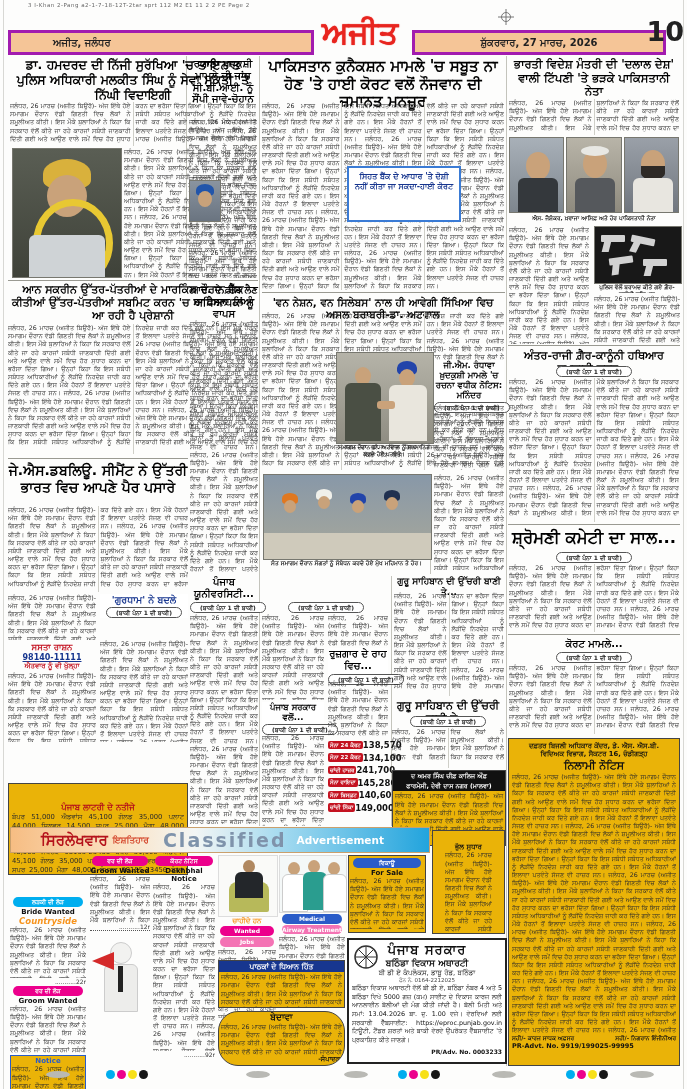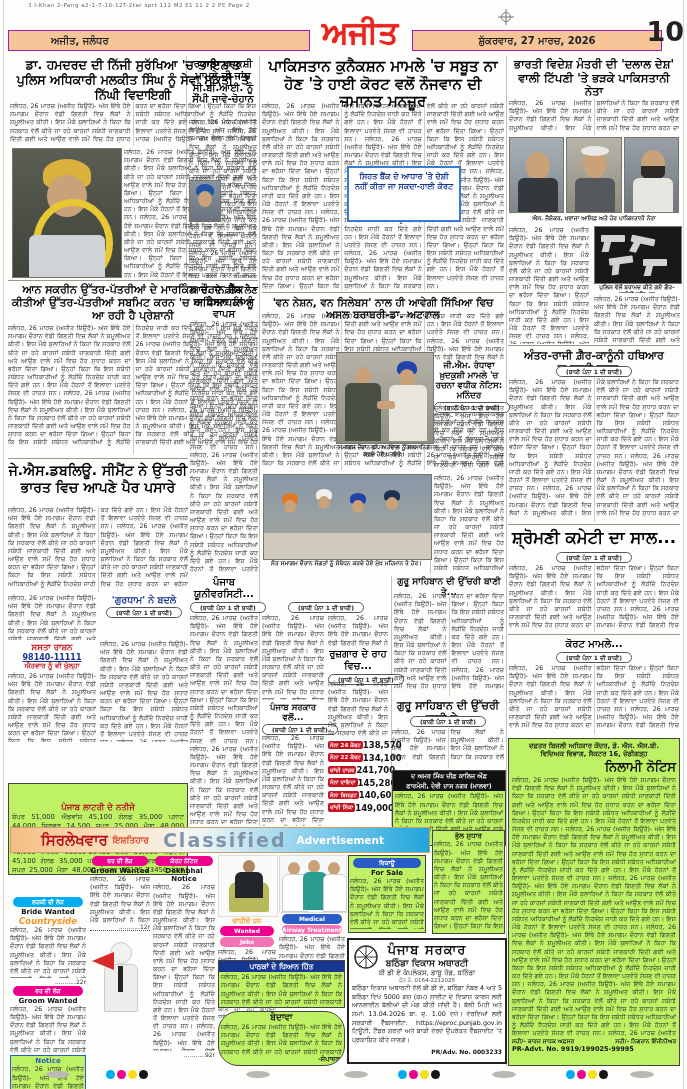--- a/index.html
+++ b/index.html
@@ -2,21 +2,21 @@
 <html><head>
 <meta charset="utf-8">
 <style>
   html,body{margin:0;padding:0;background:#e9e9e9;}
   .page{position:relative;width:687px;height:1089px;background:#fdfdfc;margin:0 auto;
         font-family:"DejaVu Sans",sans-serif;color:#111;overflow:hidden;
         box-shadow:0 0 4px rgba(0,0,0,.4);}
   .abs{position:absolute;}
   .edge{position:absolute;top:0;bottom:0;width:1px;background:#d8d8d4;}
   .printline{font-size:5.5px;color:#666;letter-spacing:.5px;white-space:nowrap;}
-  .band{background:#f5c597;border:1px solid #a21caf;display:flex;align-items:center;}
+  .band{background:#f5c597;border:3px solid #a21caf;display:flex;align-items:center;}
   .band .t{font-size:10px;font-weight:bold;color:#222;}
   .masthead{font-size:31px;font-weight:900;color:#e8251f;text-align:center;line-height:1;
             text-shadow:0 0 1px #e8251f;}
   .pageno{font-size:27px;font-weight:900;color:#222;text-align:right;}
   .hl{font-weight:900;color:#000;text-align:center;line-height:1.18;}
   .greek{font-size:6.3px;line-height:1.3;text-align:justify;color:#2a2a2a;overflow:hidden;}
   .cols2{column-count:2;column-gap:5px;column-rule:1px solid #cfcfc8;}
   .cols3{column-count:3;column-gap:5px;column-rule:1px solid #cfcfc8;}
   .oval{display:block;margin:2px auto 0;width:max-content;max-width:96%;border:1px solid #555;
         border-radius:9px;font-size:6px;font-weight:bold;padding:0 9px;background:#fff;
@@ -30,21 +30,21 @@
   .chip{display:block;width:92%;margin:1px auto;border-radius:7px;color:#fff;font-weight:bold;
         font-size:6px;text-align:center;line-height:1.6;}
   .chip.cyan{background:#00aeef;} .chip.mag{background:#ec008c;} .chip.blue{background:#2a5cc8;}
   .chip.pink{background:#f473b4;}
   .adttl{font-size:7px;font-weight:900;text-align:center;line-height:1.2;}
   .script{font-size:8.5px;font-weight:bold;font-style:italic;color:#f7941d;text-align:center;}
   .pricetag{font-size:6px;text-align:right;color:#333;}
   .ratechip{background:#c41220;color:#fff;font-size:5.5px;font-weight:bold;border-radius:2px;
             padding:0 2px;line-height:1.6;white-space:nowrap;}
   .rateval{font-size:8.5px;font-weight:900;color:#111;}
-  .noticebox{border:1px solid #444;background:#bef264;overflow:hidden;}
+  .noticebox{border:1px solid #444;background:#eab308;overflow:hidden;}
   .blackbar{background:#111;color:#fff;font-size:6.3px;font-weight:bold;text-align:center;line-height:1.3;padding:1px;}
   .face{position:absolute;border-radius:50%;background:#c9a27a;}
   .turb{position:absolute;border-radius:50% 50% 30% 30%;}
   .torso{position:absolute;border-radius:6px 6px 0 0;}
   .dot{position:absolute;width:9px;height:9px;border-radius:50%;}
   .ell{position:absolute;width:24px;height:7px;border-radius:50%;background:#b9b9b4;}
   .gun{position:absolute;width:24px;height:7px;background:#d2d2d2;border-radius:1px;}
   .gun:after{content:"";position:absolute;left:2px;top:6px;width:7px;height:11px;background:#d2d2d2;transform:skewX(-14deg);}
   .banner{background:linear-gradient(90deg,#f6bd83 0%,#fbe3c4 26%,#f3f6f5 44%,#9fd8ef 66%,#22a4dd 100%);
           display:flex;align-items:center;border:1px solid #caa06c;}
@@ -149,21 +149,21 @@
 
   <div class="abs hl" style="left:509px;top:638px;width:170px;height:11px;font-size:10px;">ਕੋਰਟ ਮਾਮਲੇ...</div>
   <div class="abs" style="left:509px;top:650px;width:170px;">
       <span class="oval">(ਬਾਕੀ ਪੰਨਾ 1 ਦੀ ਬਾਕੀ)</span>
     </div>
   <div class="abs greek cols2" style="left:509px;top:664px;width:170px;height:70px;">ਜਲੰਧਰ, 26 ਮਾਰਚ (ਅਜੀਤ ਬਿਊਰੋ)- ਅੱਜ ਇੱਥੇ ਹੋਏ ਸਮਾਗਮ ਦੌਰਾਨ ਵੱਡੀ ਗਿਣਤੀ ਵਿਚ ਲੋਕਾਂ ਨੇ ਸ਼ਮੂਲੀਅਤ ਕੀਤੀ। ਇਸ ਮੌਕੇ ਬੁਲਾਰਿਆਂ ਨੇ ਕਿਹਾ ਕਿ ਸਰਕਾਰ ਵੱਲੋਂ ਕੀਤੇ ਜਾ ਰਹੇ ਕਾਰਜਾਂ ਸਬੰਧੀ ਜਾਣਕਾਰੀ ਦਿੱਤੀ ਗਈ ਅਤੇ ਆਉਣ ਵਾਲੇ ਸਮੇਂ ਵਿਚ ਹੋਰ ਸੁਧਾਰ ਕਰਨ ਦਾ ਭਰੋਸਾ ਦਿੱਤਾ ਗਿਆ। ਉਨ੍ਹਾਂ ਕਿਹਾ ਕਿ ਇਸ ਸਬੰਧੀ ਸਬੰਧਤ ਅਧਿਕਾਰੀਆਂ ਨੂੰ ਲੋੜੀਂਦੇ ਨਿਰਦੇਸ਼ ਜਾਰੀ ਕਰ ਦਿੱਤੇ ਗਏ ਹਨ। ਇਸ ਮੌਕੇ ਹੋਰਨਾਂ ਤੋਂ ਇਲਾਵਾ ਪਤਵੰਤੇ ਸੱਜਣ ਵੀ ਹਾਜ਼ਰ ਸਨ। ਜਲੰਧਰ, 26 ਮਾਰਚ (ਅਜੀਤ ਬਿਊਰੋ)- ਅੱਜ ਇੱਥੇ ਹੋਏ ਸਮਾਗਮ ਦੌਰਾਨ ਵੱਡੀ ਗਿਣਤੀ ਵਿਚ ਲੋਕਾਂ ਨੇ ਸ਼ਮੂਲੀਅਤ ਕੀਤੀ। ਇਸ ਮੌਕੇ ਬੁਲਾਰਿਆਂ ਨੇ ਕਿਹਾ ਕਿ ਸਰਕਾਰ ਵੱਲੋਂ ਕੀਤੇ ਜਾ ਰਹੇ ਕਾਰਜਾਂ ਸਬੰਧੀ ਜਾਣਕਾਰੀ ਦਿੱਤੀ ਗਈ ਅਤੇ ਆਉਣ ਵਾਲੇ ਸਮੇਂ ਵਿਚ ਹੋਰ ਸੁਧਾਰ ਕਰਨ ਦਾ ਭਰੋਸਾ ਦਿੱਤਾ ਗਿਆ। ਉਨ੍ਹਾਂ ਕਿਹਾ ਕਿ ਇਸ ਸਬੰਧੀ ਸਬੰਧਤ ਅਧਿਕਾਰੀਆਂ ਨੂੰ ਲੋੜੀਂਦੇ ਨਿਰਦੇਸ਼ ਜਾਰੀ ਕਰ ਦਿੱਤੇ ਗਏ ਹਨ। ਇਸ ਮੌਕੇ ਹੋਰਨਾਂ ਤੋਂ ਇਲਾਵਾ ਪਤਵੰਤੇ ਸੱਜਣ ਵੀ ਹਾਜ਼ਰ ਸਨ। </div>
 
   <div class="abs noticebox" style="left:508px;top:738px;width:172px;height:328px;padding:3px;box-sizing:border-box;">
     <div style="font-size:6.8px;font-weight:bold;text-align:center;">ਦਫ਼ਤਰ ਬਿਜਲੀ ਅਧਿਕਾਰ ਕੇਂਦਰ, ਡੇ. ਐਸ. ਐਸ.ਬੀ.</div>
     <div style="font-size:6.8px;font-weight:bold;text-align:center;">ਵਿਦਿਅਕ ਵਿਭਾਗ, ਸੈਕਟਰ 16, ਚੰਡੀਗੜ੍ਹ</div>
-    <div style="font-size:13px;font-weight:900;text-align:right;margin:1px 0;">ਨਿਲਾਮੀ ਨੋਟਿਸ</div>
+    <div style="font-size:11px;font-weight:900;text-align:center;margin:1px 0;">ਨਿਲਾਮੀ ਨੋਟਿਸ</div>
     <div class="greek" style="height:262px;">ਜਲੰਧਰ, 26 ਮਾਰਚ (ਅਜੀਤ ਬਿਊਰੋ)- ਅੱਜ ਇੱਥੇ ਹੋਏ ਸਮਾਗਮ ਦੌਰਾਨ ਵੱਡੀ ਗਿਣਤੀ ਵਿਚ ਲੋਕਾਂ ਨੇ ਸ਼ਮੂਲੀਅਤ ਕੀਤੀ। ਇਸ ਮੌਕੇ ਬੁਲਾਰਿਆਂ ਨੇ ਕਿਹਾ ਕਿ ਸਰਕਾਰ ਵੱਲੋਂ ਕੀਤੇ ਜਾ ਰਹੇ ਕਾਰਜਾਂ ਸਬੰਧੀ ਜਾਣਕਾਰੀ ਦਿੱਤੀ ਗਈ ਅਤੇ ਆਉਣ ਵਾਲੇ ਸਮੇਂ ਵਿਚ ਹੋਰ ਸੁਧਾਰ ਕਰਨ ਦਾ ਭਰੋਸਾ ਦਿੱਤਾ ਗਿਆ। ਉਨ੍ਹਾਂ ਕਿਹਾ ਕਿ ਇਸ ਸਬੰਧੀ ਸਬੰਧਤ ਅਧਿਕਾਰੀਆਂ ਨੂੰ ਲੋੜੀਂਦੇ ਨਿਰਦੇਸ਼ ਜਾਰੀ ਕਰ ਦਿੱਤੇ ਗਏ ਹਨ। ਇਸ ਮੌਕੇ ਹੋਰਨਾਂ ਤੋਂ ਇਲਾਵਾ ਪਤਵੰਤੇ ਸੱਜਣ ਵੀ ਹਾਜ਼ਰ ਸਨ। ਜਲੰਧਰ, 26 ਮਾਰਚ (ਅਜੀਤ ਬਿਊਰੋ)- ਅੱਜ ਇੱਥੇ ਹੋਏ ਸਮਾਗਮ ਦੌਰਾਨ ਵੱਡੀ ਗਿਣਤੀ ਵਿਚ ਲੋਕਾਂ ਨੇ ਸ਼ਮੂਲੀਅਤ ਕੀਤੀ। ਇਸ ਮੌਕੇ ਬੁਲਾਰਿਆਂ ਨੇ ਕਿਹਾ ਕਿ ਸਰਕਾਰ ਵੱਲੋਂ ਕੀਤੇ ਜਾ ਰਹੇ ਕਾਰਜਾਂ ਸਬੰਧੀ ਜਾਣਕਾਰੀ ਦਿੱਤੀ ਗਈ ਅਤੇ ਆਉਣ ਵਾਲੇ ਸਮੇਂ ਵਿਚ ਹੋਰ ਸੁਧਾਰ ਕਰਨ ਦਾ ਭਰੋਸਾ ਦਿੱਤਾ ਗਿਆ। ਉਨ੍ਹਾਂ ਕਿਹਾ ਕਿ ਇਸ ਸਬੰਧੀ ਸਬੰਧਤ ਅਧਿਕਾਰੀਆਂ ਨੂੰ ਲੋੜੀਂਦੇ ਨਿਰਦੇਸ਼ ਜਾਰੀ ਕਰ ਦਿੱਤੇ ਗਏ ਹਨ। ਇਸ ਮੌਕੇ ਹੋਰਨਾਂ ਤੋਂ ਇਲਾਵਾ ਪਤਵੰਤੇ ਸੱਜਣ ਵੀ ਹਾਜ਼ਰ ਸਨ। ਜਲੰਧਰ, 26 ਮਾਰਚ (ਅਜੀਤ ਬਿਊਰੋ)- ਅੱਜ ਇੱਥੇ ਹੋਏ ਸਮਾਗਮ ਦੌਰਾਨ ਵੱਡੀ ਗਿਣਤੀ ਵਿਚ ਲੋਕਾਂ ਨੇ ਸ਼ਮੂਲੀਅਤ ਕੀਤੀ। ਇਸ ਮੌਕੇ ਬੁਲਾਰਿਆਂ ਨੇ ਕਿਹਾ ਕਿ ਸਰਕਾਰ ਵੱਲੋਂ ਕੀਤੇ ਜਾ ਰਹੇ ਕਾਰਜਾਂ ਸਬੰਧੀ ਜਾਣਕਾਰੀ ਦਿੱਤੀ ਗਈ ਅਤੇ ਆਉਣ ਵਾਲੇ ਸਮੇਂ ਵਿਚ ਹੋਰ ਸੁਧਾਰ ਕਰਨ ਦਾ ਭਰੋਸਾ ਦਿੱਤਾ ਗਿਆ। ਉਨ੍ਹਾਂ ਕਿਹਾ ਕਿ ਇਸ ਸਬੰਧੀ ਸਬੰਧਤ ਅਧਿਕਾਰੀਆਂ ਨੂੰ ਲੋੜੀਂਦੇ ਨਿਰਦੇਸ਼ ਜਾਰੀ ਕਰ ਦਿੱਤੇ ਗਏ ਹਨ। ਇਸ ਮੌਕੇ ਹੋਰਨਾਂ ਤੋਂ ਇਲਾਵਾ ਪਤਵੰਤੇ ਸੱਜਣ ਵੀ ਹਾਜ਼ਰ ਸਨ। ਜਲੰਧਰ, 26 ਮਾਰਚ (ਅਜੀਤ ਬਿਊਰੋ)- ਅੱਜ ਇੱਥੇ ਹੋਏ ਸਮਾਗਮ ਦੌਰਾਨ ਵੱਡੀ ਗਿਣਤੀ ਵਿਚ ਲੋਕਾਂ ਨੇ ਸ਼ਮੂਲੀਅਤ ਕੀਤੀ। ਇਸ ਮੌਕੇ ਬੁਲਾਰਿਆਂ ਨੇ ਕਿਹਾ ਕਿ ਸਰਕਾਰ ਵੱਲੋਂ ਕੀਤੇ ਜਾ ਰਹੇ ਕਾਰਜਾਂ ਸਬੰਧੀ ਜਾਣਕਾਰੀ ਦਿੱਤੀ ਗਈ ਅਤੇ ਆਉਣ ਵਾਲੇ ਸਮੇਂ ਵਿਚ ਹੋਰ ਸੁਧਾਰ ਕਰਨ ਦਾ ਭਰੋਸਾ ਦਿੱਤਾ ਗਿਆ। ਉਨ੍ਹਾਂ ਕਿਹਾ ਕਿ ਇਸ ਸਬੰਧੀ ਸਬੰਧਤ ਅਧਿਕਾਰੀਆਂ ਨੂੰ ਲੋੜੀਂਦੇ ਨਿਰਦੇਸ਼ ਜਾਰੀ ਕਰ ਦਿੱਤੇ ਗਏ ਹਨ। ਇਸ ਮੌਕੇ ਹੋਰਨਾਂ ਤੋਂ ਇਲਾਵਾ ਪਤਵੰਤੇ ਸੱਜਣ ਵੀ ਹਾਜ਼ਰ ਸਨ। ਜਲੰਧਰ, 26 ਮਾਰਚ (ਅਜੀਤ ਬਿਊਰੋ)- ਅੱਜ ਇੱਥੇ ਹੋਏ ਸਮਾਗਮ ਦੌਰਾਨ ਵੱਡੀ ਗਿਣਤੀ ਵਿਚ ਲੋਕਾਂ ਨੇ ਸ਼ਮੂਲੀਅਤ ਕੀਤੀ। ਇਸ ਮੌਕੇ ਬੁਲਾਰਿਆਂ ਨੇ ਕਿਹਾ ਕਿ ਸਰਕਾਰ ਵੱਲੋਂ ਕੀਤੇ ਜਾ ਰਹੇ ਕਾਰਜਾਂ ਸਬੰਧੀ ਜਾਣਕਾਰੀ ਦਿੱਤੀ ਗਈ ਅਤੇ ਆਉਣ ਵਾਲੇ ਸਮੇਂ ਵਿਚ ਹੋਰ ਸੁਧਾਰ ਕਰਨ ਦਾ ਭਰੋਸਾ ਦਿੱਤਾ ਗਿਆ। ਉਨ੍ਹਾਂ ਕਿਹਾ ਕਿ ਇਸ ਸਬੰਧੀ ਸਬੰਧਤ ਅਧਿਕਾਰੀਆਂ ਨੂੰ ਲੋੜੀਂਦੇ ਨਿਰਦੇਸ਼ ਜਾਰੀ ਕਰ ਦਿੱਤੇ ਗਏ ਹਨ। ਇਸ ਮੌਕੇ ਹੋਰਨਾਂ ਤੋਂ ਇਲਾਵਾ ਪਤਵੰਤੇ ਸੱਜਣ ਵੀ ਹਾਜ਼ਰ ਸਨ। ਜਲੰਧਰ, 26 ਮਾਰਚ (ਅਜੀਤ ਬਿਊਰੋ)- ਅੱਜ ਇੱਥੇ ਹੋਏ ਸਮਾਗਮ ਦੌਰਾਨ ਵੱਡੀ ਗਿਣਤੀ ਵਿਚ ਲੋਕਾਂ ਨੇ ਸ਼ਮੂਲੀਅਤ ਕੀਤੀ। ਇਸ ਮੌਕੇ ਬੁਲਾਰਿਆਂ ਨੇ ਕਿਹਾ ਕਿ ਸਰਕਾਰ ਵੱਲੋਂ ਕੀਤੇ ਜਾ ਰਹੇ ਕਾਰਜਾਂ ਸਬੰਧੀ ਜਾਣਕਾਰੀ ਦਿੱਤੀ ਗਈ ਅਤੇ ਆਉਣ ਵਾਲੇ ਸਮੇਂ ਵਿਚ ਹੋਰ ਸੁਧਾਰ ਕਰਨ ਦਾ ਭਰੋਸਾ ਦਿੱਤਾ ਗਿਆ। ਉਨ੍ਹਾਂ ਕਿਹਾ ਕਿ ਇਸ ਸਬੰਧੀ ਸਬੰਧਤ ਅਧਿਕਾਰੀਆਂ ਨੂੰ ਲੋੜੀਂਦੇ ਨਿਰਦੇਸ਼ ਜਾਰੀ ਕਰ ਦਿੱਤੇ ਗਏ ਹਨ। ਇਸ ਮੌਕੇ ਹੋਰਨਾਂ ਤੋਂ ਇਲਾਵਾ ਪਤਵੰਤੇ ਸੱਜਣ ਵੀ ਹਾਜ਼ਰ ਸਨ। </div>
     <div style="display:flex;justify-content:space-between;font-size:5.8px;font-weight:bold;">
       <span>ਸਹੀ/- ਕਾਰਜ ਸਾਧਕ ਅਫ਼ਸਰ</span>
       <span>ਸਹੀ/- ਨਿਗਰਾਨ ਇੰਜੀਨੀਅਰ</span>
     </div>
     <div style="font-size:6.5px;font-weight:900;">PR-Advt. No. 9919/199025-99995</div>
   </div>
 
   <div class="abs hl" style="left:262px;top:296px;width:242px;height:13px;font-size:10.5px;">'ਵਨ ਨੇਸ਼ਨ, ਵਨ ਸਿਲੇਬਸ' ਨਾਲ ਹੀ ਆਵੇਗੀ ਸਿੱਖਿਆ ਵਿਚ ਅਸਲ ਬਰਾਬਰੀ-ਡਾ. ਅਟਵਾਲ</div>
   <div class="abs greek cols3" style="left:262px;top:312px;width:242px;height:158px;">ਜਲੰਧਰ, 26 ਮਾਰਚ (ਅਜੀਤ ਬਿਊਰੋ)- ਅੱਜ ਇੱਥੇ ਹੋਏ ਸਮਾਗਮ ਦੌਰਾਨ ਵੱਡੀ ਗਿਣਤੀ ਵਿਚ ਲੋਕਾਂ ਨੇ ਸ਼ਮੂਲੀਅਤ ਕੀਤੀ। ਇਸ ਮੌਕੇ ਬੁਲਾਰਿਆਂ ਨੇ ਕਿਹਾ ਕਿ ਸਰਕਾਰ ਵੱਲੋਂ ਕੀਤੇ ਜਾ ਰਹੇ ਕਾਰਜਾਂ ਸਬੰਧੀ ਜਾਣਕਾਰੀ ਦਿੱਤੀ ਗਈ ਅਤੇ ਆਉਣ ਵਾਲੇ ਸਮੇਂ ਵਿਚ ਹੋਰ ਸੁਧਾਰ ਕਰਨ ਦਾ ਭਰੋਸਾ ਦਿੱਤਾ ਗਿਆ। ਉਨ੍ਹਾਂ ਕਿਹਾ ਕਿ ਇਸ ਸਬੰਧੀ ਸਬੰਧਤ ਅਧਿਕਾਰੀਆਂ ਨੂੰ ਲੋੜੀਂਦੇ ਨਿਰਦੇਸ਼ ਜਾਰੀ ਕਰ ਦਿੱਤੇ ਗਏ ਹਨ। ਇਸ ਮੌਕੇ ਹੋਰਨਾਂ ਤੋਂ ਇਲਾਵਾ ਪਤਵੰਤੇ ਸੱਜਣ ਵੀ ਹਾਜ਼ਰ ਸਨ। ਜਲੰਧਰ, 26 ਮਾਰਚ (ਅਜੀਤ ਬਿਊਰੋ)- ਅੱਜ ਇੱਥੇ ਹੋਏ ਸਮਾਗਮ ਦੌਰਾਨ ਵੱਡੀ ਗਿਣਤੀ ਵਿਚ ਲੋਕਾਂ ਨੇ ਸ਼ਮੂਲੀਅਤ ਕੀਤੀ। ਇਸ ਮੌਕੇ ਬੁਲਾਰਿਆਂ ਨੇ ਕਿਹਾ ਕਿ ਸਰਕਾਰ ਵੱਲੋਂ ਕੀਤੇ ਜਾ ਰਹੇ ਕਾਰਜਾਂ ਸਬੰਧੀ ਜਾਣਕਾਰੀ ਦਿੱਤੀ ਗਈ ਅਤੇ ਆਉਣ ਵਾਲੇ ਸਮੇਂ ਵਿਚ ਹੋਰ ਸੁਧਾਰ ਕਰਨ ਦਾ ਭਰੋਸਾ ਦਿੱਤਾ ਗਿਆ। ਉਨ੍ਹਾਂ ਕਿਹਾ ਕਿ ਇਸ ਸਬੰਧੀ ਸਬੰਧਤ ਅਧਿਕਾਰੀਆਂ ਨੂੰ ਲੋੜੀਂਦੇ ਨਿਰਦੇਸ਼ ਜਾਰੀ ਕਰ ਦਿੱਤੇ ਗਏ ਹਨ। ਇਸ ਮੌਕੇ ਹੋਰਨਾਂ ਤੋਂ ਇਲਾਵਾ ਪਤਵੰਤੇ ਸੱਜਣ ਵੀ ਹਾਜ਼ਰ ਸਨ। ਜਲੰਧਰ, 26 ਮਾਰਚ (ਅਜੀਤ ਬਿਊਰੋ)- ਅੱਜ ਇੱਥੇ ਹੋਏ ਸਮਾਗਮ ਦੌਰਾਨ ਵੱਡੀ ਗਿਣਤੀ ਵਿਚ ਲੋਕਾਂ ਨੇ ਸ਼ਮੂਲੀਅਤ ਕੀਤੀ। ਇਸ ਮੌਕੇ ਬੁਲਾਰਿਆਂ ਨੇ ਕਿਹਾ ਕਿ ਸਰਕਾਰ ਵੱਲੋਂ ਕੀਤੇ ਜਾ ਰਹੇ ਕਾਰਜਾਂ ਸਬੰਧੀ ਜਾਣਕਾਰੀ ਦਿੱਤੀ ਗਈ ਅਤੇ ਆਉਣ ਵਾਲੇ ਸਮੇਂ ਵਿਚ ਹੋਰ ਸੁਧਾਰ ਕਰਨ ਦਾ ਭਰੋਸਾ ਦਿੱਤਾ ਗਿਆ। ਉਨ੍ਹਾਂ ਕਿਹਾ ਕਿ ਇਸ ਸਬੰਧੀ ਸਬੰਧਤ ਅਧਿਕਾਰੀਆਂ ਨੂੰ ਲੋੜੀਂਦੇ ਨਿਰਦੇਸ਼ ਜਾਰੀ ਕਰ ਦਿੱਤੇ ਗਏ ਹਨ। ਇਸ ਮੌਕੇ ਹੋਰਨਾਂ ਤੋਂ ਇਲਾਵਾ ਪਤਵੰਤੇ ਸੱਜਣ ਵੀ ਹਾਜ਼ਰ ਸਨ। ਜਲੰਧਰ, 26 ਮਾਰਚ (ਅਜੀਤ ਬਿਊਰੋ)- ਅੱਜ ਇੱਥੇ ਹੋਏ ਸਮਾਗਮ ਦੌਰਾਨ ਵੱਡੀ ਗਿਣਤੀ ਵਿਚ ਲੋਕਾਂ ਨੇ ਸ਼ਮੂਲੀਅਤ ਕੀਤੀ। ਇਸ ਮੌਕੇ ਬੁਲਾਰਿਆਂ ਨੇ ਕਿਹਾ ਕਿ ਸਰਕਾਰ ਵੱਲੋਂ ਕੀਤੇ ਜਾ ਰਹੇ ਕਾਰਜਾਂ ਸਬੰਧੀ ਜਾਣਕਾਰੀ ਦਿੱਤੀ ਗਈ ਅਤੇ ਆਉਣ ਵਾਲੇ ਸਮੇਂ ਵਿਚ ਹੋਰ ਸੁਧਾਰ ਕਰਨ ਦਾ ਭਰੋਸਾ ਦਿੱਤਾ ਗਿਆ। ਉਨ੍ਹਾਂ ਕਿਹਾ ਕਿ ਇਸ ਸਬੰਧੀ ਸਬੰਧਤ ਅਧਿਕਾਰੀਆਂ ਨੂੰ ਲੋੜੀਂਦੇ ਨਿਰਦੇਸ਼ ਜਾਰੀ ਕਰ ਦਿੱਤੇ ਗਏ ਹਨ। ਇਸ ਮੌਕੇ ਹੋਰਨਾਂ ਤੋਂ ਇਲਾਵਾ ਪਤਵੰਤੇ ਸੱਜਣ ਵੀ ਹਾਜ਼ਰ ਸਨ। ਜਲੰਧਰ, 26 ਮਾਰਚ (ਅਜੀਤ ਬਿਊਰੋ)- ਅੱਜ ਇੱਥੇ ਹੋਏ ਸਮਾਗਮ ਦੌਰਾਨ ਵੱਡੀ ਗਿਣਤੀ ਵਿਚ ਲੋਕਾਂ ਨੇ ਸ਼ਮੂਲੀਅਤ ਕੀਤੀ। ਇਸ ਮੌਕੇ ਬੁਲਾਰਿਆਂ ਨੇ ਕਿਹਾ ਕਿ ਸਰਕਾਰ ਵੱਲੋਂ ਕੀਤੇ ਜਾ ਰਹੇ ਕਾਰਜਾਂ ਸਬੰਧੀ ਜਾਣਕਾਰੀ ਦਿੱਤੀ ਗਈ ਅਤੇ ਆਉਣ ਵਾਲੇ ਸਮੇਂ ਵਿਚ ਹੋਰ ਸੁਧਾਰ ਕਰਨ ਦਾ ਭਰੋਸਾ ਦਿੱਤਾ ਗਿਆ। ਉਨ੍ਹਾਂ ਕਿਹਾ ਕਿ ਇਸ ਸਬੰਧੀ ਸਬੰਧਤ ਅਧਿਕਾਰੀਆਂ ਨੂੰ ਲੋੜੀਂਦੇ ਨਿਰਦੇਸ਼ ਜਾਰੀ ਕਰ ਦਿੱਤੇ ਗਏ ਹਨ। ਇਸ ਮੌਕੇ ਹੋਰਨਾਂ ਤੋਂ ਇਲਾਵਾ ਪਤਵੰਤੇ ਸੱਜਣ ਵੀ ਹਾਜ਼ਰ ਸਨ। </div>
@@ -351,21 +351,21 @@
     <span class="chip pink">Airway Treatment</span>
     <div class="greek" style="height:68px;">ਜਲੰਧਰ, 26 ਮਾਰਚ (ਅਜੀਤ ਬਿਊਰੋ)- ਅੱਜ ਇੱਥੇ ਹੋਏ ਸਮਾਗਮ ਦੌਰਾਨ ਵੱਡੀ ਗਿਣਤੀ ਵਿਚ ਲੋਕਾਂ ਨੇ ਸ਼ਮੂਲੀਅਤ ਕੀਤੀ। ਇਸ ਮੌਕੇ ਬੁਲਾਰਿਆਂ ਨੇ ਕਿਹਾ ਕਿ ਸਰਕਾਰ ਵੱਲੋਂ ਕੀਤੇ ਜਾ ਰਹੇ ਕਾਰਜਾਂ ਸਬੰਧੀ ਜਾਣਕਾਰੀ ਦਿੱਤੀ ਗਈ ਅਤੇ ਆਉਣ ਵਾਲੇ ਸਮੇਂ ਵਿਚ ਹੋਰ ਸੁਧਾਰ ਕਰਨ ਦਾ ਭਰੋਸਾ ਦਿੱਤਾ ਗਿਆ। ਉਨ੍ਹਾਂ ਕਿਹਾ ਕਿ ਇਸ ਸਬੰਧੀ ਸਬੰਧਤ ਅਧਿਕਾਰੀਆਂ ਨੂੰ ਲੋੜੀਂਦੇ ਨਿਰਦੇਸ਼ ਜਾਰੀ ਕਰ ਦਿੱਤੇ ਗਏ ਹਨ। ਇਸ ਮੌਕੇ ਹੋਰਨਾਂ ਤੋਂ ਇਲਾਵਾ ਪਤਵੰਤੇ ਸੱਜਣ ਵੀ ਹਾਜ਼ਰ ਸਨ। </div>
   </div>
 
   <div class="abs noticebox" style="left:348px;top:855px;width:78px;height:78px;padding:1px;box-sizing:border-box;">
     <span class="chip blue">ਵਿਕਾਊ</span>
     <div class="adttl">For Sale</div>
     <div class="greek" style="height:52px;">ਜਲੰਧਰ, 26 ਮਾਰਚ (ਅਜੀਤ ਬਿਊਰੋ)- ਅੱਜ ਇੱਥੇ ਹੋਏ ਸਮਾਗਮ ਦੌਰਾਨ ਵੱਡੀ ਗਿਣਤੀ ਵਿਚ ਲੋਕਾਂ ਨੇ ਸ਼ਮੂਲੀਅਤ ਕੀਤੀ। ਇਸ ਮੌਕੇ ਬੁਲਾਰਿਆਂ ਨੇ ਕਿਹਾ ਕਿ ਸਰਕਾਰ ਵੱਲੋਂ ਕੀਤੇ ਜਾ ਰਹੇ ਕਾਰਜਾਂ ਸਬੰਧੀ ਜਾਣਕਾਰੀ ਦਿੱਤੀ ਗਈ ਅਤੇ ਆਉਣ ਵਾਲੇ ਸਮੇਂ ਵਿਚ ਹੋਰ ਸੁਧਾਰ ਕਰਨ ਦਾ ਭਰੋਸਾ ਦਿੱਤਾ ਗਿਆ। ਉਨ੍ਹਾਂ ਕਿਹਾ ਕਿ ਇਸ ਸਬੰਧੀ ਸਬੰਧਤ ਅਧਿਕਾਰੀਆਂ ਨੂੰ ਲੋੜੀਂਦੇ ਨਿਰਦੇਸ਼ ਜਾਰੀ ਕਰ ਦਿੱਤੇ ਗਏ ਹਨ। ਇਸ ਮੌਕੇ ਹੋਰਨਾਂ ਤੋਂ ਇਲਾਵਾ ਪਤਵੰਤੇ ਸੱਜਣ ਵੀ ਹਾਜ਼ਰ ਸਨ। </div>
   </div>
 
-  <div class="abs noticebox" style="left:432px;top:830px;width:73px;height:104px;padding:1px;box-sizing:border-box;">
+  <div class="abs noticebox" style="left:432px;top:830px;width:73px;height:104px;padding:12px;box-sizing:border-box;">
     <div class="adttl">ਭੁੱਲ ਸੁਧਾਰ</div>
     <div class="greek" style="height:90px;">ਜਲੰਧਰ, 26 ਮਾਰਚ (ਅਜੀਤ ਬਿਊਰੋ)- ਅੱਜ ਇੱਥੇ ਹੋਏ ਸਮਾਗਮ ਦੌਰਾਨ ਵੱਡੀ ਗਿਣਤੀ ਵਿਚ ਲੋਕਾਂ ਨੇ ਸ਼ਮੂਲੀਅਤ ਕੀਤੀ। ਇਸ ਮੌਕੇ ਬੁਲਾਰਿਆਂ ਨੇ ਕਿਹਾ ਕਿ ਸਰਕਾਰ ਵੱਲੋਂ ਕੀਤੇ ਜਾ ਰਹੇ ਕਾਰਜਾਂ ਸਬੰਧੀ ਜਾਣਕਾਰੀ ਦਿੱਤੀ ਗਈ ਅਤੇ ਆਉਣ ਵਾਲੇ ਸਮੇਂ ਵਿਚ ਹੋਰ ਸੁਧਾਰ ਕਰਨ ਦਾ ਭਰੋਸਾ ਦਿੱਤਾ ਗਿਆ। ਉਨ੍ਹਾਂ ਕਿਹਾ ਕਿ ਇਸ ਸਬੰਧੀ ਸਬੰਧਤ ਅਧਿਕਾਰੀਆਂ ਨੂੰ ਲੋੜੀਂਦੇ ਨਿਰਦੇਸ਼ ਜਾਰੀ ਕਰ ਦਿੱਤੇ ਗਏ ਹਨ। ਇਸ ਮੌਕੇ ਹੋਰਨਾਂ ਤੋਂ ਇਲਾਵਾ ਪਤਵੰਤੇ ਸੱਜਣ ਵੀ ਹਾਜ਼ਰ ਸਨ। ਜਲੰਧਰ, 26 ਮਾਰਚ (ਅਜੀਤ ਬਿਊਰੋ)- ਅੱਜ ਇੱਥੇ ਹੋਏ ਸਮਾਗਮ ਦੌਰਾਨ ਵੱਡੀ ਗਿਣਤੀ ਵਿਚ ਲੋਕਾਂ ਨੇ ਸ਼ਮੂਲੀਅਤ ਕੀਤੀ। ਇਸ ਮੌਕੇ ਬੁਲਾਰਿਆਂ ਨੇ ਕਿਹਾ ਕਿ ਸਰਕਾਰ ਵੱਲੋਂ ਕੀਤੇ ਜਾ ਰਹੇ ਕਾਰਜਾਂ ਸਬੰਧੀ ਜਾਣਕਾਰੀ ਦਿੱਤੀ ਗਈ ਅਤੇ ਆਉਣ ਵਾਲੇ ਸਮੇਂ ਵਿਚ ਹੋਰ ਸੁਧਾਰ ਕਰਨ ਦਾ ਭਰੋਸਾ ਦਿੱਤਾ ਗਿਆ। ਉਨ੍ਹਾਂ ਕਿਹਾ ਕਿ ਇਸ ਸਬੰਧੀ ਸਬੰਧਤ ਅਧਿਕਾਰੀਆਂ ਨੂੰ ਲੋੜੀਂਦੇ ਨਿਰਦੇਸ਼ ਜਾਰੀ ਕਰ ਦਿੱਤੇ ਗਏ ਹਨ। ਇਸ ਮੌਕੇ ਹੋਰਨਾਂ ਤੋਂ ਇਲਾਵਾ ਪਤਵੰਤੇ ਸੱਜਣ ਵੀ ਹਾਜ਼ਰ ਸਨ। </div>
   </div>
 
   <div class="abs noticebox" style="left:218px;top:960px;width:127px;height:48px;box-sizing:border-box;">
     <div style="background:#17368f;color:#fff;font-size:7.5px;font-weight:bold;text-align:center;line-height:1.5;">ਪਾਠਕਾਂ ਦੇ ਧਿਆਨ ਹਿੱਤ</div>
     <div class="greek" style="height:34px;padding:1px 2px;">ਜਲੰਧਰ, 26 ਮਾਰਚ (ਅਜੀਤ ਬਿਊਰੋ)- ਅੱਜ ਇੱਥੇ ਹੋਏ ਸਮਾਗਮ ਦੌਰਾਨ ਵੱਡੀ ਗਿਣਤੀ ਵਿਚ ਲੋਕਾਂ ਨੇ ਸ਼ਮੂਲੀਅਤ ਕੀਤੀ। ਇਸ ਮੌਕੇ ਬੁਲਾਰਿਆਂ ਨੇ ਕਿਹਾ ਕਿ ਸਰਕਾਰ ਵੱਲੋਂ ਕੀਤੇ ਜਾ ਰਹੇ ਕਾਰਜਾਂ ਸਬੰਧੀ ਜਾਣਕਾਰੀ ਦਿੱਤੀ ਗਈ ਅਤੇ ਆਉਣ ਵਾਲੇ ਸਮੇਂ ਵਿਚ ਹੋਰ ਸੁਧਾਰ ਕਰਨ ਦਾ ਭਰੋਸਾ ਦਿੱਤਾ ਗਿਆ। ਉਨ੍ਹਾਂ ਕਿਹਾ ਕਿ ਇਸ ਸਬੰਧੀ ਸਬੰਧਤ ਅਧਿਕਾਰੀਆਂ ਨੂੰ ਲੋੜੀਂਦੇ ਨਿਰਦੇਸ਼ ਜਾਰੀ ਕਰ ਦਿੱਤੇ ਗਏ ਹਨ। ਇਸ ਮੌਕੇ ਹੋਰਨਾਂ ਤੋਂ ਇਲਾਵਾ ਪਤਵੰਤੇ ਸੱਜਣ ਵੀ ਹਾਜ਼ਰ ਸਨ। </div>
   </div>
   <div class="abs noticebox" style="left:218px;top:1011px;width:127px;height:55px;box-sizing:border-box;border-radius:20px;">
     <div style="font-size:9px;font-weight:900;text-align:center;">ਬੇਦਾਵਾ</div>

